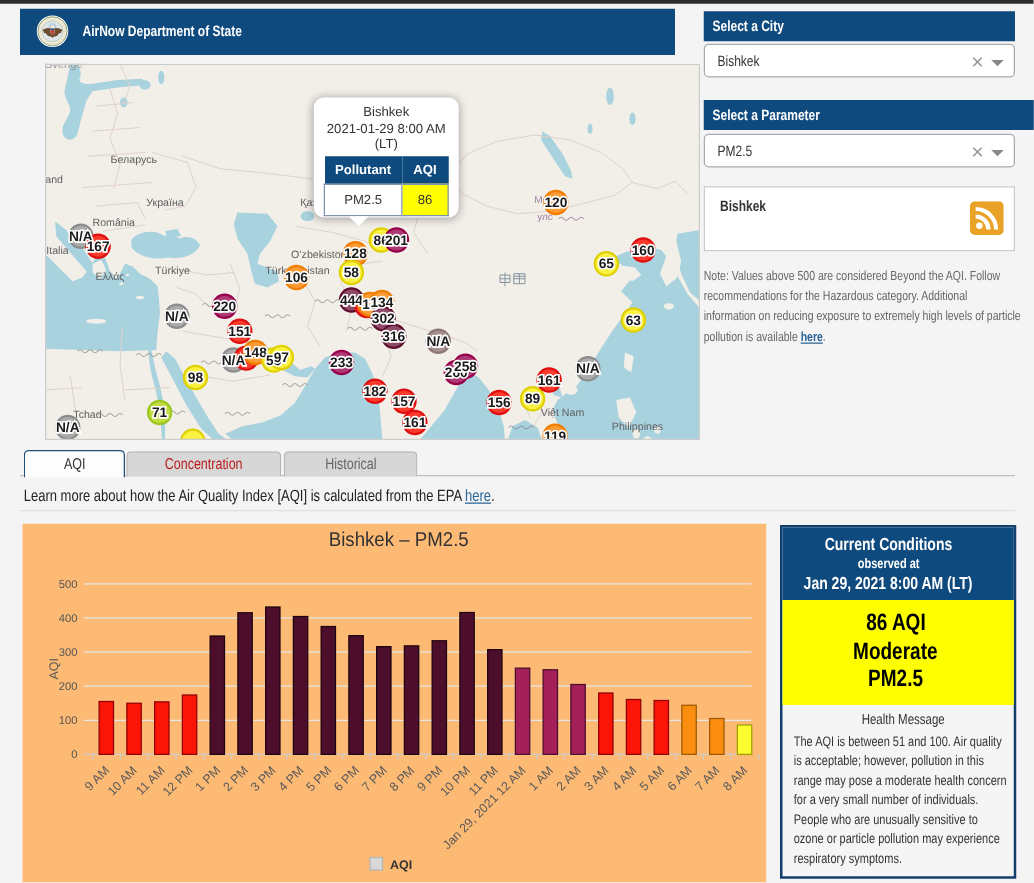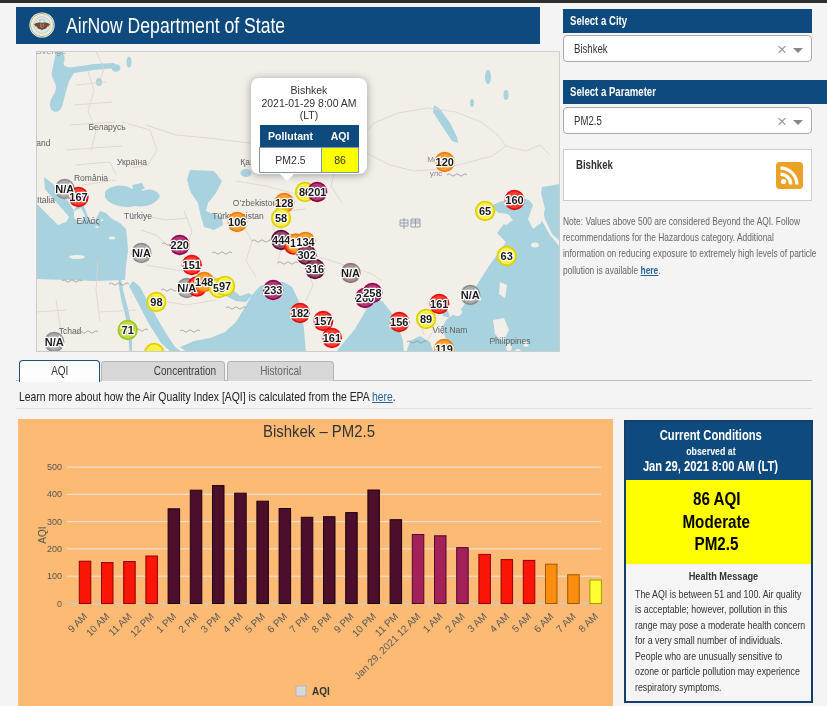--- a/index.html
+++ b/index.html
@@ -26,21 +26,21 @@
 <circle cx="13" cy="13" r="8.4" fill="#dfe6ea" stroke="#a8b5a0" stroke-width="0.5"></circle>
 <circle cx="13" cy="13" r="10" fill="none" stroke="#c8c29f" stroke-width="0.5" stroke-dasharray="1,1.2"></circle>
 <ellipse cx="13" cy="8.8" rx="3.2" ry="2.4" fill="#bcd0de"></ellipse>
 <path d="M4.8,12.2 Q8,9.8 11.4,10.6 L13,11.6 L14.6,10.6 Q18,9.8 21.2,12.2 Q19.5,13 19.8,14.4 Q18.6,14.2 17.8,15.2 Q17.4,16.6 15.8,17 L13,17.6 L10.2,17 Q8.6,16.6 8.2,15.2 Q7.4,14.2 6.2,14.4 Q6.5,13 4.8,12.2 Z" fill="#6d4e30"></path>
 <circle cx="13" cy="9.6" r="1.5" fill="#efe9da"></circle>
 <path d="M11.4,10.8 L14.6,10.8 L14.9,14.2 L13,15.8 L11.1,14.2 Z" fill="#e8e3d8"></path>
 <path d="M11.4,10.8 L14.6,10.8 L14.7,12 L11.3,12 Z" fill="#31537f"></path>
 <path d="M11.4,12 L14.6,12 L14.8,14.2 L13,15.7 L11.2,14.2 Z" fill="#b8493f"></path>
 <path d="M11.8,16.8 L14.2,16.8 L13,18.4 Z" fill="#6d4e30"></path>
 </svg></div>
-<div class="abs" style="left:50px;top:0;height:37px;line-height:37px;font-size:22px;font-weight:400;color:#fff;"><span class="nx">AirNow Department of State</span></div>
+<div class="abs" style="left:50px;top:0;height:37px;line-height:37px;font-size:12px;font-weight:700;color:#fff;"><span class="nx">AirNow Department of State</span></div>
 </div>
 <div class="abs" style="left:16px;top:51px;padding-left:20px;"><svg id="map" width="524" height="301" viewBox="0 0 524 301">
 <rect x="0" y="0" width="524" height="301" fill="#f2efe9"></rect>
 <g fill="#a9d2df" stroke="none">
 <path d="M22,-4 C27,1 30,6 28,11 C26,15 31,17 38,16 L58,13 L78,12 L80,17 L58,19 L38,22 L33,30 L29,44 L26,56 C23,63 15,62 14,55 C13,48 19,44 20,38 C21,32 14,27 16,20 C18,13 19,2 22,-4 Z"></path>
 <ellipse cx="80" cy="17" rx="4.5" ry="3.8"></ellipse>
 <ellipse cx="93" cy="11" rx="2.5" ry="5.5"></ellipse>
 <ellipse cx="63" cy="31" rx="3" ry="4"></ellipse>
 <path d="M8,126 L17,133 L32,150 L40,163 L34,167 L21,152 L9,138 Z"></path>
 <path d="M69,141 C74,134 88,132 96,138 C100,134 104,136 107,140 C114,137 121,139 124,145 C121,152 111,157 99,155 C86,158 72,153 69,146 Z"></path>
@@ -210,21 +210,21 @@
         </tr>
 <tr>
           <td style="border:1px solid #7d95ad;height:22px;text-align:center;">PM2.5</td>
           <td style="border:1px solid #7d95ad;background:#ffff00;text-align:center;">86</td>
         </tr>
 </tbody>
     </table>
 <div style="position:absolute;left:28px;bottom:-7px;width:0;height:0;border-left:8px solid transparent;border-right:8px solid transparent;border-top:8px solid #fff;"></div>
 </div>
 <div class="abs" style="left:16px;top:380px;width:796px;height:1px;background:#bfbfbf;"></div>
-<div class="abs" style="left:101px;top:361px;width:122px;height:19px;background:#d7d7d7;border:1px solid #b3b3b3;border-bottom:none;border-radius:4px 4px 0 0;text-align:right;line-height:19px;font-size:12.5px;color:#404040;"><span class="nxc">Concentration</span></div>
+<div class="abs" style="left:101px;top:361px;width:122px;height:19px;background:#d7d7d7;border:1px solid #b3b3b3;border-bottom:none;border-radius:4px 4px 0 0;text-align:center;line-height:19px;font-size:12.5px;color:#b91c1c;"><span class="nxc">Concentration</span></div>
 <div class="abs" style="left:227px;top:361px;width:105px;height:19px;background:#d7d7d7;border:1px solid #b3b3b3;border-bottom:none;border-radius:4px 4px 0 0;text-align:center;line-height:19px;font-size:12.5px;color:#666;"><span class="nxc">Historical</span></div>
 <div class="abs" style="left:19px;top:360px;width:79px;height:21px;background:#fdfdfd;border:1px solid #1f4e79;border-bottom:none;border-radius:4px 4px 0 0;text-align:center;line-height:21px;font-size:12.5px;color:#333;z-index:3;"><span class="nxc">AQI</span></div>
 
 <div class="abs" style="left:19px;top:389px;font-size:13px;color:#222;"><span class="nx">Learn more about how the Air Quality Index [AQI] is calculated from the EPA <a style="color:#2a6496;text-decoration:underline;">here</a>.</span></div>
 <div class="abs" style="left:16px;top:408px;width:796px;height:1px;background:#e0e0e0;"></div>
 <div class="abs" style="left:18px;top:419px;width:595px;height:287px;background:#fdba74;"><svg width="595" height="287" viewBox="0 0 595 287">
 <text x="245" y="18" font-size="16" fill="#333333" textLength="112" lengthAdjust="spacingAndGlyphs">Bishkek – PM2.5</text>
 <line x1="49" x2="583" y1="48.1" y2="48.1" stroke="#e6e6e6" stroke-width="1"></line>
 <text x="44" y="51.1" text-anchor="end" font-size="9" fill="#555555">500</text>
 <line x1="49" x2="583" y1="75.3" y2="75.3" stroke="#e6e6e6" stroke-width="1"></line>
@@ -317,21 +317,21 @@
 <div class="abs" style="left:624px;top:420px;width:189px;height:283px;border:2px solid #123f6b;box-sizing:border-box;background:#f5f5f5;">
 <div style="background:#0f4a7e;color:#fff;text-align:center;padding:5px 16px 6px 0;">
 <div style="font-size:14px;font-weight:bold;"><span class="nxc">Current Conditions</span></div>
 <div style="font-size:11px;font-weight:bold;margin-top:2px;"><span class="nxc">observed at</span></div>
 <div style="font-size:14px;font-weight:bold;margin-top:1px;"><span class="nxc">Jan 29, 2021 8:00 AM (LT)</span></div>
 </div>
 <div style="background:#ffff00;color:#000;text-align:center;padding:8px 4px 8px 0;">
 <div style="font-size:19px;font-weight:bold;line-height:22.5px;"><span class="nxc">86 AQI</span><br><span class="nxc">Moderate</span><br><span class="nxc">PM2.5</span></div>
 </div>
 <div style="padding:6px 0 0 9px;color:#333;">
-<div style="text-align:center;font-weight:bold;font-size:11.5px;margin-bottom:5px;"><span class="nxc">Health Message</span></div>
+<div style="text-align:center;font-weight:normal;font-size:11.5px;margin-bottom:5px;"><span class="nxc">Health Message</span></div>
 <div style="font-size:11px;line-height:15.5px;width:215px;" class="nxb">The AQI is between 51 and 100. Air quality is acceptable; however, pollution in this range may pose a moderate health concern for a very small number of individuals. People who are unusually sensitive to ozone or particle pollution may experience respiratory symptoms.</div>
 </div>
 </div>
 <div class="abs navy selhdr" style="left:563px;top:9px;width:249px;box-sizing:border-box;"><span class="nx">Select a City</span></div>
 <div class="abs selbox" style="left:563px;top:35px;width:249px;"><span class="nx">Bishkek</span><span class="xmark">×</span><span class="caret"></span></div>
 <div class="abs navy selhdr" style="left:563px;top:80px;width:291px;box-sizing:border-box;"><span class="nx">Select a Parameter</span></div>
 <div class="abs selbox" style="left:563px;top:107px;width:249px;"><span class="nx">PM2.5</span><span class="xmark">×</span><span class="caret"></span></div>
 <div class="abs" style="left:563px;top:149px;width:249px;height:52px;background:#fff;border:1px solid #cccccc;box-sizing:border-box;">
 <div style="margin:8px 0 0 12px;font-size:12px;font-weight:bold;color:#333;"><span class="nx">Bishkek</span></div>
 <div style="position:absolute;right:8px;bottom:7px;"><svg width="27" height="27" viewBox="0 0 27 27">

